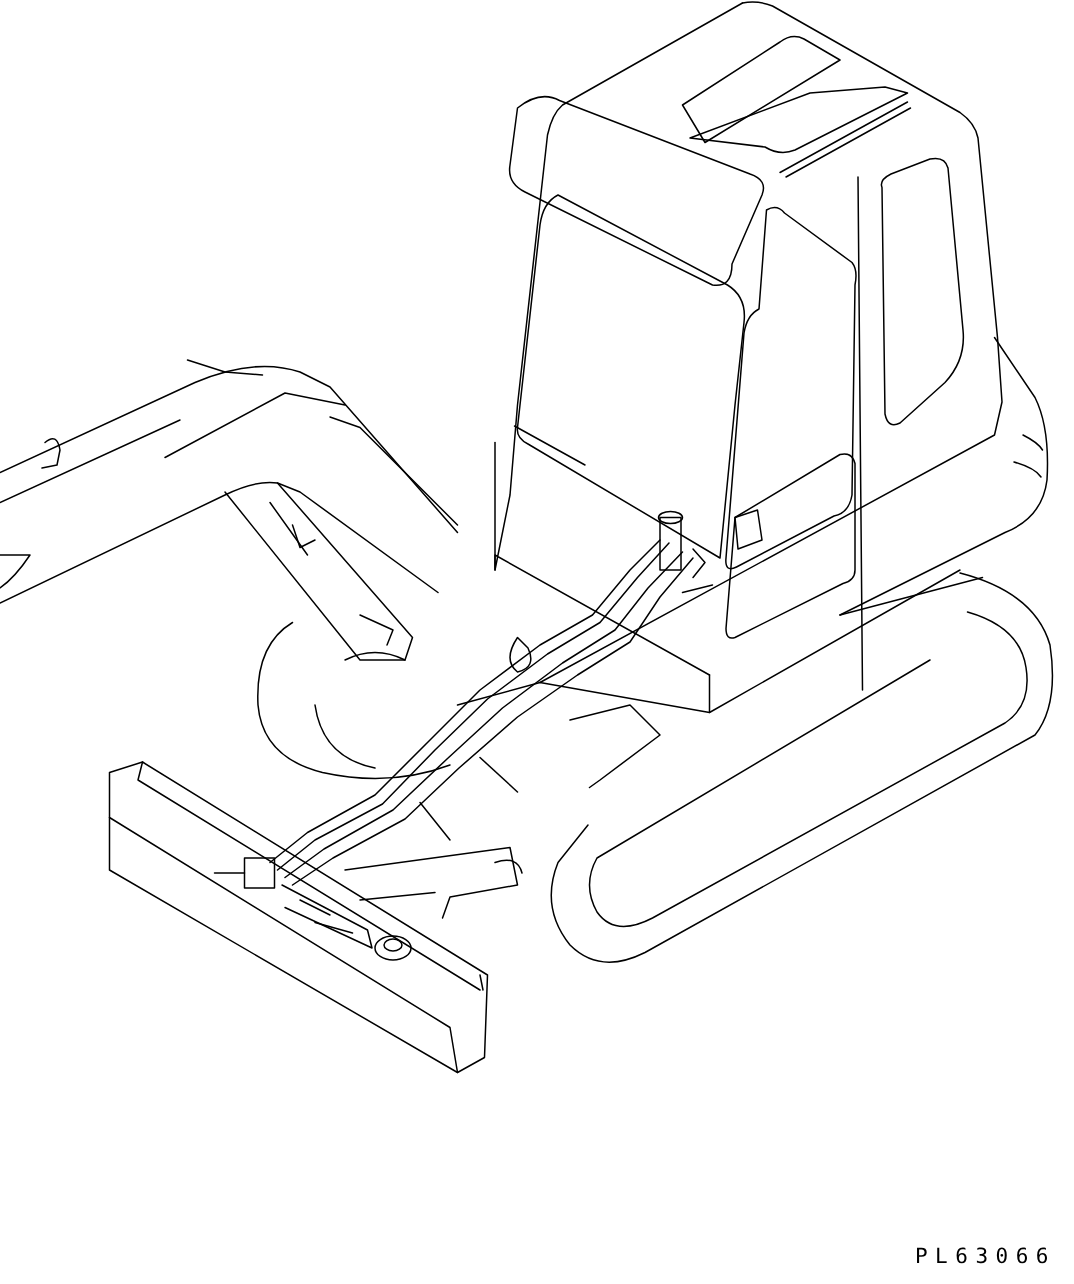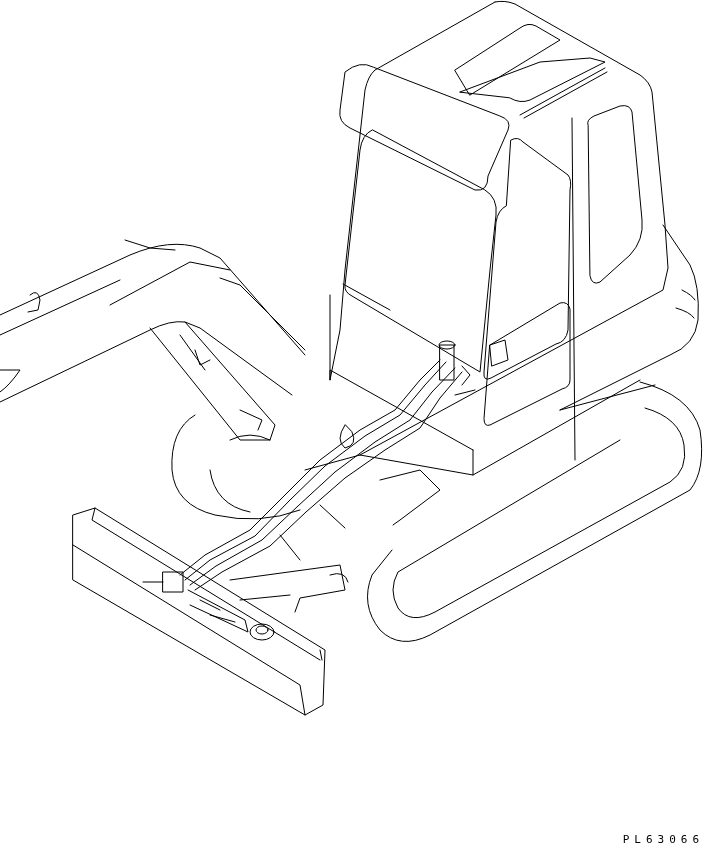--- a/index.html
+++ b/index.html
@@ -1,19 +1,19 @@
 <!DOCTYPE html>
 <html><head>
 <meta charset="utf-8">
 <style>
   html, body { margin:0; padding:0; background:#ffffff; }
   body { width:716px; height:856px; position:relative; overflow:hidden; font-family:"DejaVu Sans Mono", monospace; }
   svg { position:absolute; left:0; top:0; }
   .ln { fill:none; stroke:#000; stroke-width:1; stroke-linejoin:round; stroke-linecap:round; }
-  .fig-id { position:absolute; right:12px; bottom:10px; font-size:11px; letter-spacing:5px; color:#000; }
+  .fig-id { position:absolute; right:12px; bottom:10px; font-size:14px; letter-spacing:5px; color:#000; }
 </style>
 </head>
 <body>
 
 <svg width="716" height="856" viewBox="0 0 716 856">
 
   <g>
 
     <path class="ln" d="M495,2 Q505,0 515,4 L640,75 Q650,82 652,92 L665,225 L668,268 L663,290 L360,455"></path>
     <path class="ln" d="M495,2 L375,70 Q368,76 365,90 L345,270 L340,330 L330,380 L330,370 L473,450"></path>

